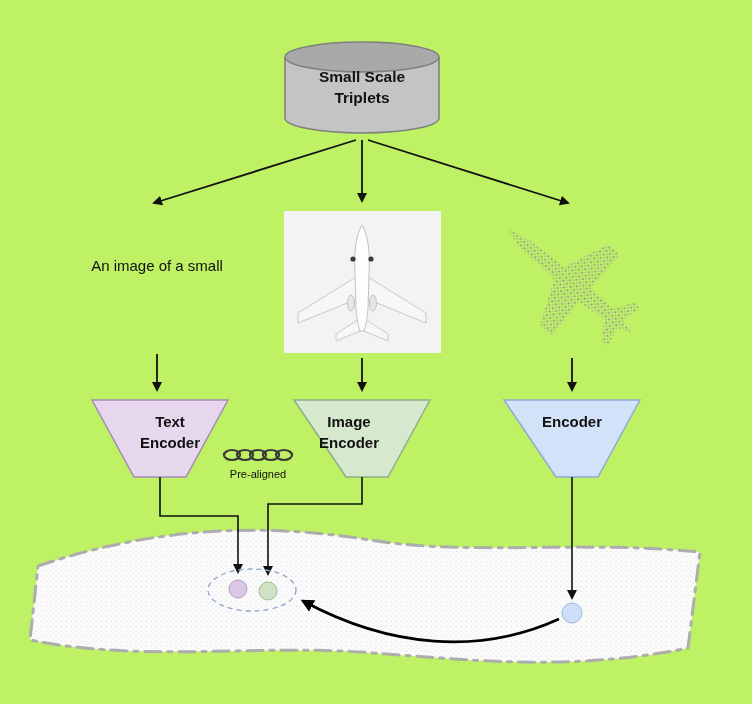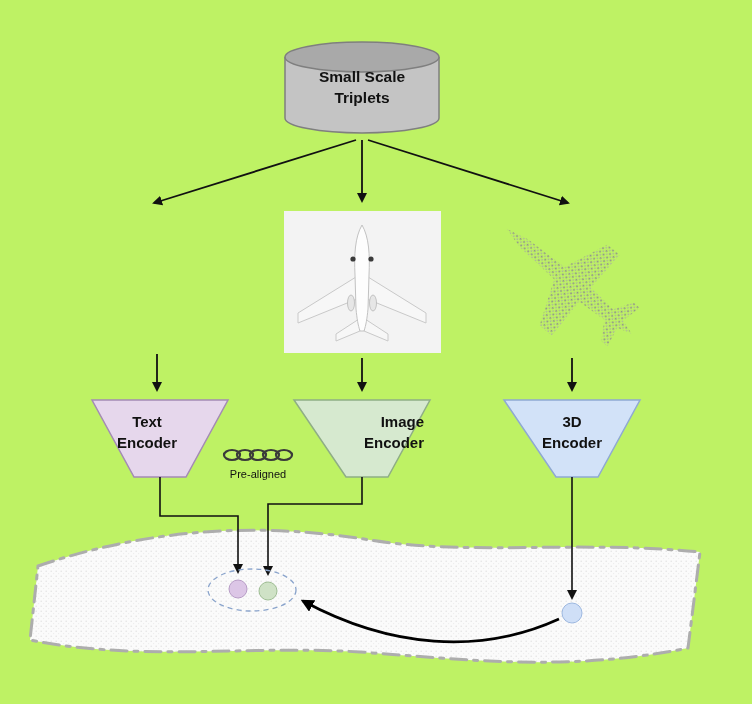--- a/index.html
+++ b/index.html
@@ -5,22 +5,22 @@
   html,body{margin:0;padding:0;background:#ffffff;}
   .canvas{
     position:relative;width:752px;height:704px;background:#bef264;overflow:hidden;
     font-family:"Liberation Sans", sans-serif;color:#111;
   }
   .canvas svg{position:absolute;left:0;top:0;}
   .txt{position:absolute;text-align:center;}
   .db-label{left:272px;top:66px;width:180px;font-weight:bold;font-size:15.5px;line-height:21px;}
   .caption{left:72px;top:255px;width:170px;font-size:15px;line-height:22px;}
   .enc-label{width:136px;top:411px;font-weight:bold;font-size:15px;line-height:21px;}
-  .enc-text{left:79px;}
-  .enc-image{left:288px;text-align:right;}
+  .enc-text{left:102px;}
+  .enc-image{left:281px;}
   .enc-3d{left:504px;}
   .prealigned{left:198px;top:468px;width:120px;font-size:11px;}
 </style>
 </head>
 <body>
 
 <div class="canvas">
 
   <svg width="752" height="704" viewBox="0 0 752 704">
     <defs>
@@ -110,32 +110,32 @@
 
     <path d="M 559 619 C 480 655, 390 648, 303 601" fill="none" stroke="#000" stroke-width="2.6" marker-end="url(#ah2)"></path>
   </svg>
 
   <div class="txt db-label">
     <div>Small Scale</div>
     <div>Triplets</div>
   </div>
 
   <div class="txt caption">
+    <div>An image of a small</div>
   </div>
 
   <div class="txt enc-label enc-text">
     <div>Text</div>
     <div>Encoder</div>
   </div>
 
   <div class="txt enc-label enc-image">
     <div>Image</div>
     <div>Encoder</div>
   </div>
 
   <div class="txt enc-label enc-3d">
-    <div>3D</div>
     <div>Encoder</div>
   </div>
 
   <div class="txt prealigned">Pre-aligned</div>
 
 </div>
 
 </body></html>

